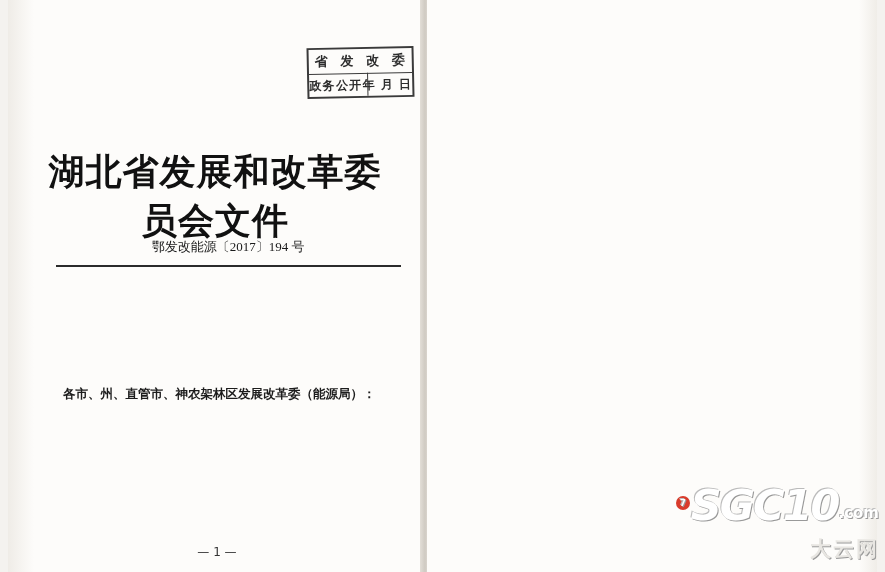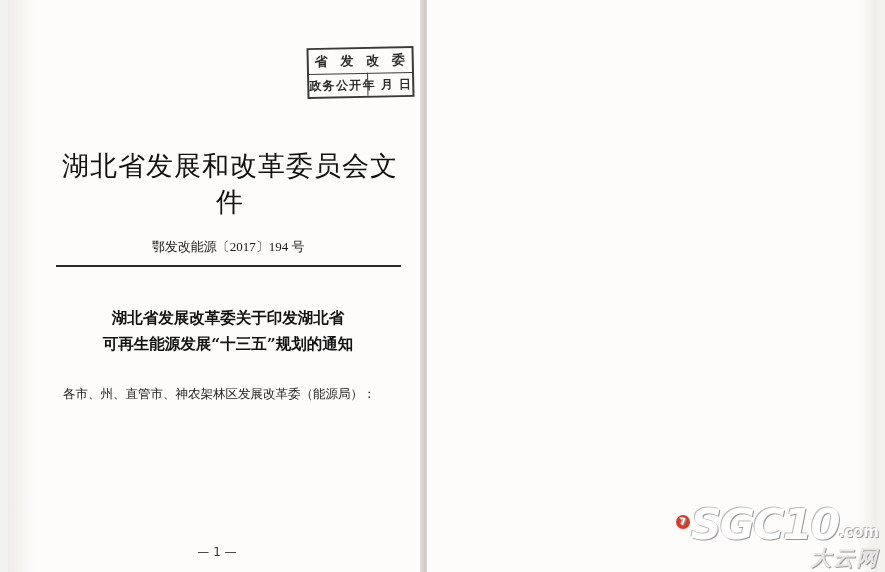--- a/index.html
+++ b/index.html
@@ -69,26 +69,26 @@
   .stamp-row.bottom { border-top: 1px solid #3a3a3a; font-size: 12px;}
   .stamp-div {
     position: absolute;
     left: 56%; top: 50%;
     width: 1px; height: 50%;
     background: #3a3a3a;
   }
 
   .doc-title {
     position: absolute;
-    left: 52px; top: 148px;
+    left: 37px; top: 148px;
     width: 340px;
     text-align: center;
     font-family: "DejaVu Serif", serif;
-    font-weight: normal;
-    font-size: 27px;
+    font-weight: bold;
+    font-size: 36px;
     letter-spacing: 1px;
     color: #111;
   }
   .doc-number {
     position: absolute;
     left: 50px; top: 238px;
     width: 340px;
     text-align: center;
     font-family: Liberation Serif, serif;
     font-size: 13px;
@@ -115,21 +115,21 @@
   .body-text {
     position: absolute;
     left: 55px; top: 382px;
     width: 338px;
     font-family: "DejaVu Sans", sans-serif;
     font-size: 12.5px;
     line-height: 23px;
     color: #1c1c1c;
     text-align: justify;
   }
-  .body-text p { margin: 0 12px 2px 0; }
+  .body-text p { margin: 0 12px 2px 0; font-weight: bold; }
   .indent { text-indent: 25px; }
   .page-num-left {
     position: absolute;
     left: 0; top: 545px;
     width: 418px;
     text-align: center;
     font-size: 12px;
     color: #333;
     font-family: "DejaVu Sans", sans-serif;
   }
@@ -139,21 +139,21 @@
     width: 450px;
     text-align: center;
     font-size: 12px;
     color: #333;
     font-family: "DejaVu Sans", sans-serif;
   }
 
   
   .watermark {
     position: absolute;
-    right: 6px; bottom: 4px;
+    right: 6px; bottom: 13px;
     text-align: right;
     line-height: 1;
     pointer-events: none;
   }
   .wm-main {
     font-family: "DejaVu Sans", sans-serif;
     font-weight: bold;
     font-style: italic;
     font-size: 43px;
     color: #ffffff;
@@ -166,22 +166,21 @@
     letter-spacing: 0;
     vertical-align: 2px;
   }
   .wm-sub {
     font-family: "DejaVu Serif", serif;
     font-weight: bold;
     font-size: 21px;
     color: #e8e6e2;
     letter-spacing: 2px;
     text-shadow: 1px 1px 0 #9a9a9a;
-    margin-top: 1px;
-    font-style: italic;
+    margin-top: 11px;
   }
   .wm-badge {
     display: inline-block;
     width: 14px; height: 14px;
     border-radius: 50%;
     background: #d93b2b;
     color: #fff;
     font-size: 9px;
     font-style: normal;
     font-weight: bold;
@@ -211,24 +210,20 @@
         <span>公开</span>
         <span>年    月    日</span>
       </div>
       <div class="stamp-div"></div>
     </div>
 
     <div class="doc-title">湖北省发展和改革委员会文件</div>
     <div class="doc-number">鄂发改能源〔2017〕194 号</div>
     <div class="rule"></div>
 
-    <div class="notice-title">
-      <div>湖北省发展改革委关于印发湖北省</div>
-      <div>可再生能源发展“十三五”规划的通知</div>
-    </div>
 
     <div class="body-text">
       <p>各市、州、直管市、神农架林区发展改革委（能源局）：</p>
     </div>
 
     <div class="page-num-left">— 1 —</div>
   </div>
 
   <div class="gutter"></div>
 

